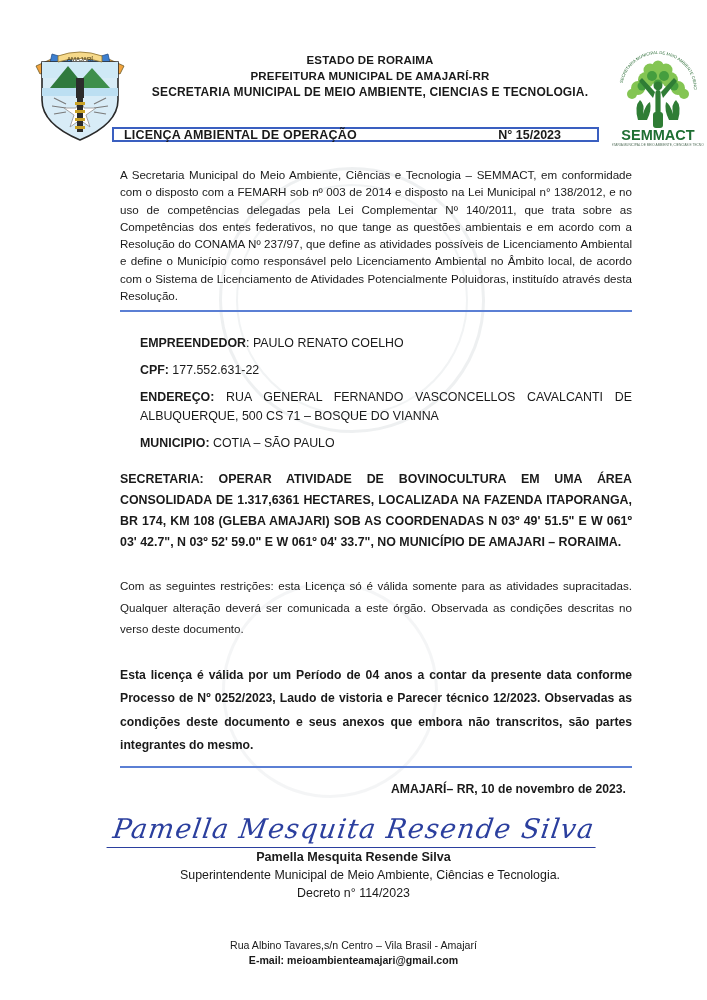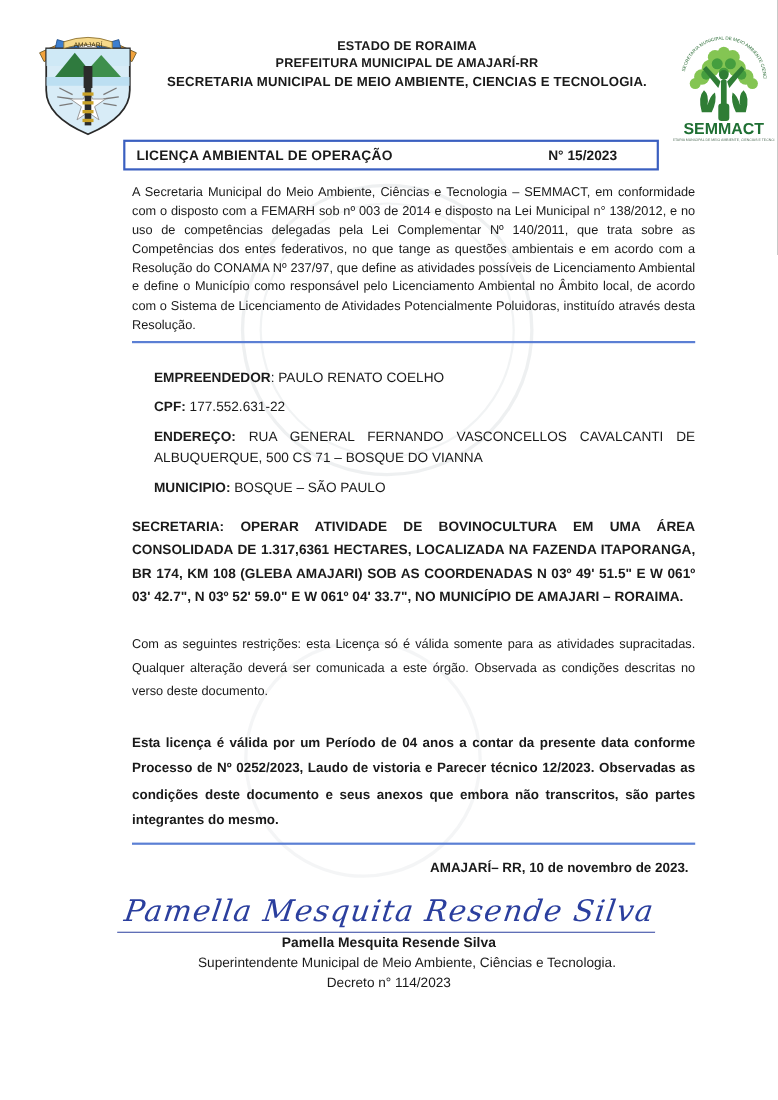--- a/index.html
+++ b/index.html
@@ -45,21 +45,21 @@
     height: 210px;
     transform: translate(-50%, -50%) rotate(8deg);
     border: 3px solid rgba(150,160,170,0.10);
     border-radius: 50%;
     pointer-events: none;
   }
 
   
   .header {
     position: absolute;
-    left: 0; top: 22px;
+    left: 0; top: 40px;
     width: 647px;
     height: 112px;
   }
   .crest {
     position: absolute;
     left: 28px; top: 2px;
     width: 104px; height: 102px;
   }
   .semmact-logo {
     position: absolute;
@@ -78,21 +78,21 @@
     line-height: 16px;
     letter-spacing: 0.15px;
   }
   .org-lines .l3 { font-size: 12px; }
 
   
   .title-box {
     position: absolute;
     left: 112px; top: 127px;
     width: 487px;
-    height: 28px;
+    height: 15px;
     border: 2px solid #3a5fc0;
     box-sizing: border-box;
     display: flex;
     align-items: center;
     padding: 0 10px;
   }
   .title-box .t-left {
     font-weight: bold;
     font-size: 12.5px;
     letter-spacing: 0.2px;
@@ -334,21 +334,21 @@
     <div class="rule"></div>
 
     <div style="height:14px"></div>
 
     <p class="field"><b>EMPREENDEDOR</b><span>: PAULO RENATO COELHO</span></p>
 
     <p class="field"><b>CPF:</b><span> 177.552.631-22</span></p>
 
     <p class="field"><b>ENDEREÇO:</b><span> RUA GENERAL FERNANDO VASCONCELLOS CAVALCANTI DE ALBUQUERQUE, 500 CS 71 – BOSQUE DO VIANNA</span></p>
 
-    <p class="field"><b>MUNICIPIO:</b><span> BOSQUE – SÃO PAULO</span></p>
+    <p class="field"><b>MUNICIPIO:</b><span> COTIA – SÃO PAULO</span></p>
 
     <div style="height:10px"></div>
 
     <p class="atividade"><span>SECRETARIA:</span><span> OPERAR ATIVIDADE DE BOVINOCULTURA EM UMA ÁREA CONSOLIDADA DE 1.317,6361 HECTARES, LOCALIZADA NA FAZENDA ITAPORANGA, BR 174, KM 108 (GLEBA AMAJARI) SOB AS COORDENADAS N 03º 49' 51.5" E W 061º 03' 42.7", N 03º 52' 59.0" E W 061º 04' 33.7", NO MUNICÍPIO DE AMAJARI – RORAIMA.</span></p>
 
     <div style="height:22px"></div>
 
     <p class="restricoes">Com as seguintes restrições: esta Licença só é válida somente para as atividades supracitadas. Qualquer alteração deverá ser comunicada a este órgão. Observada as condições descritas no verso deste documento.</p>
 
     <div style="height:24px"></div>
@@ -362,14 +362,18 @@
     <p class="date-line">AMAJARÍ– RR, 10 de novembro de 2023.</p>
   </div>
 
   <div class="sig-block">
     <div class="sig-script">Pamella Mesquita Resende Silva</div>
     <div class="sig-name">Pamella Mesquita Resende Silva</div>
     <div class="sig-role">Superintendente Municipal de Meio Ambiente, Ciências e Tecnologia.</div>
     <div class="sig-decreto">Decreto n° 114/2023</div>
   </div>
 
+  <div class="footer">
+    <div class="addr">Rua Albino Tavares,s/n Centro – Vila Brasil - Amajarí</div>
+    <div class="mail">E-mail: meioambienteamajari@gmail.com</div>
+  </div>
 
 </div>
 
 </body></html>

